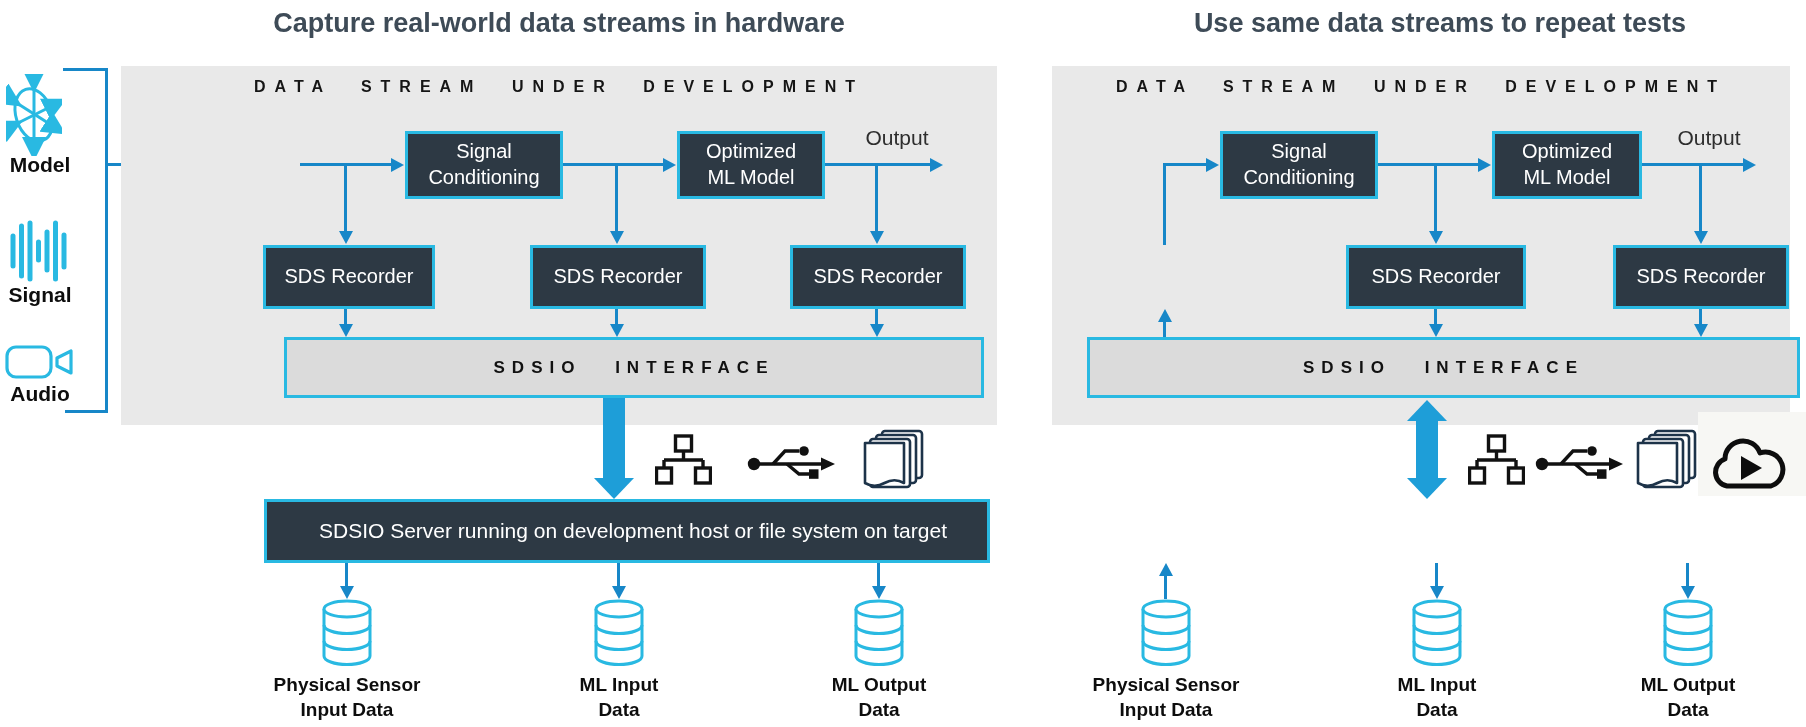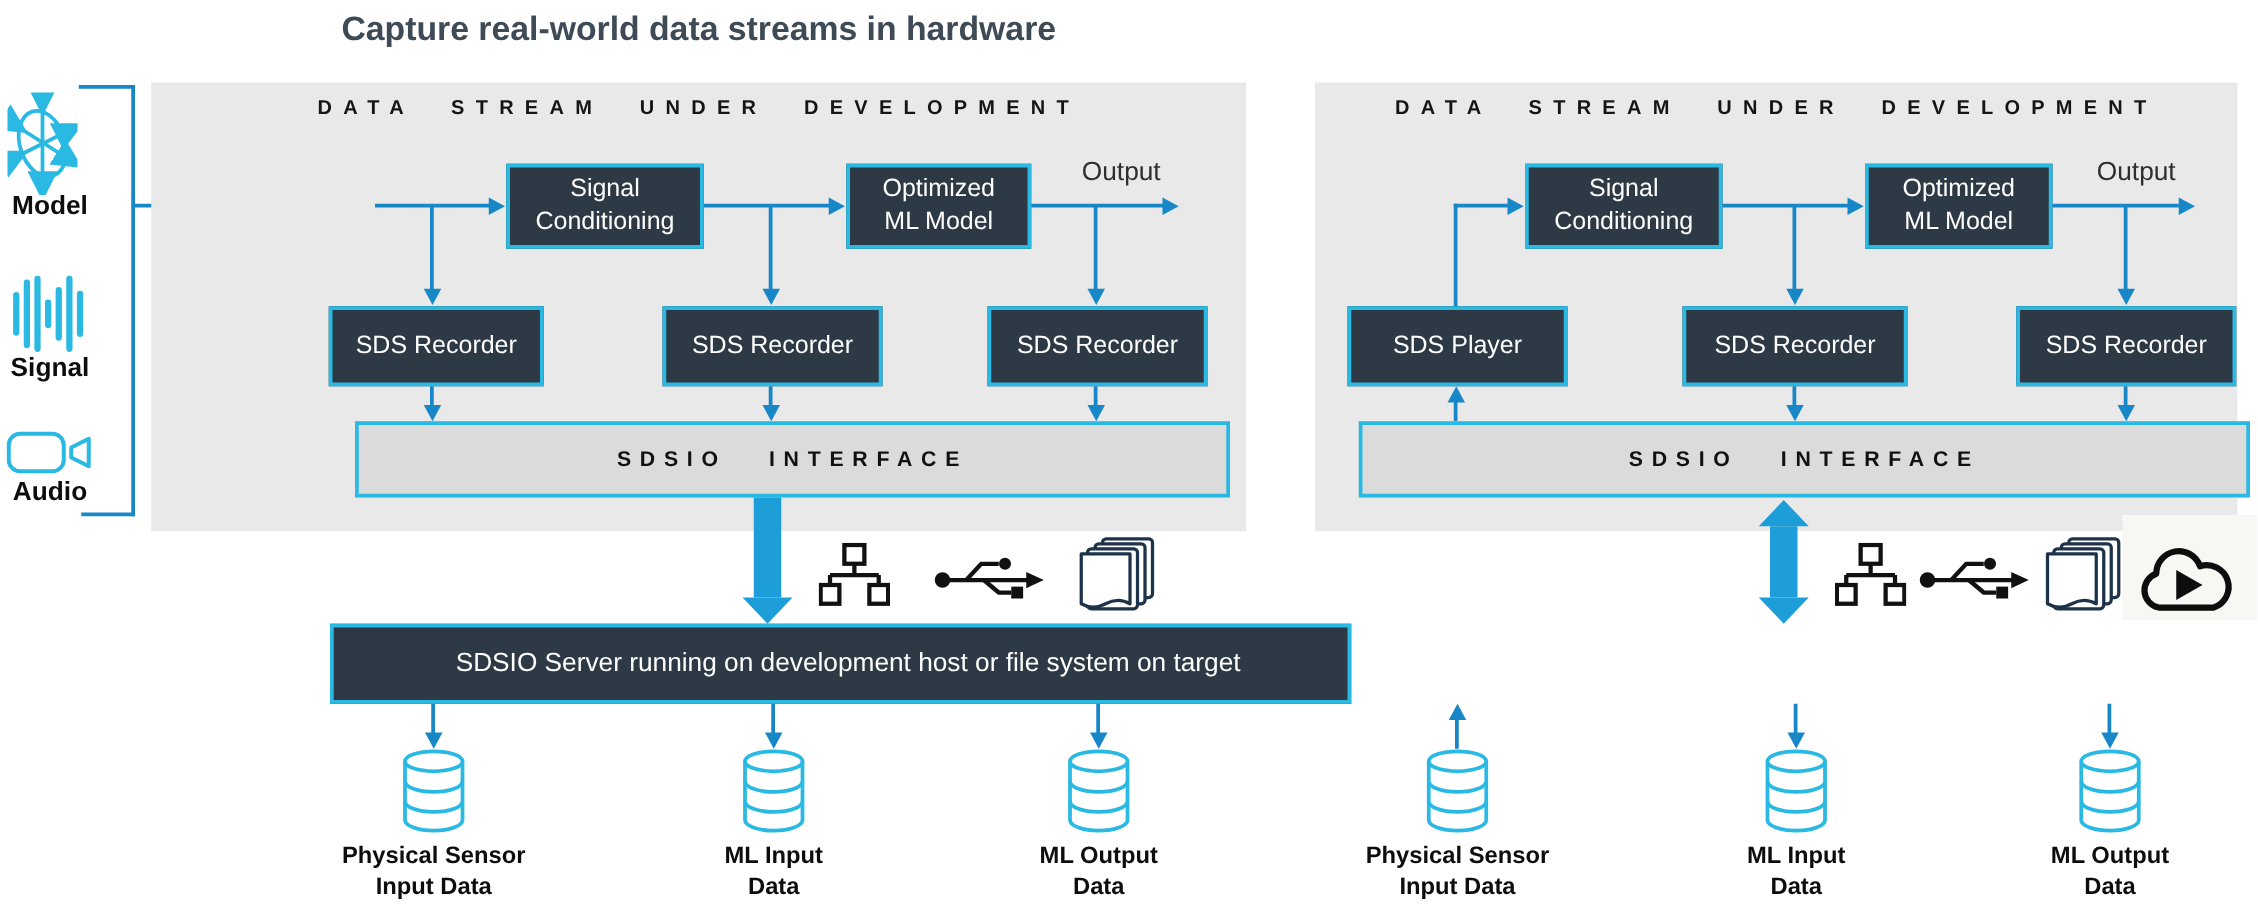--- a/index.html
+++ b/index.html
@@ -47,20 +47,21 @@
   .out-label{position:absolute;transform:translateX(-50%);font-size:21px;color:#2e2e2e;white-space:nowrap;}
   .db-label{position:absolute;transform:translateX(-50%);text-align:center;font-size:19px;font-weight:700;color:var(--ink);line-height:1.3;white-space:nowrap;}
   .patch{position:absolute;background:#f7f7f4;}
 </style>
 </head>
 <body>
 
 <div id="canvas">
 
   <div class="title" style="left:559px;top:8px;">Capture real-world data streams in hardware</div>
+  <div class="title" style="left:1440px;top:8px;">Use same data streams to repeat tests</div>
 
   <div class="icon" style="left:6px;top:74px;">
     <svg width="56" height="82" viewBox="0 0 56 82">
       <defs>
         <marker id="mA" markerWidth="8" markerHeight="8" refX="4" refY="4" orient="auto">
           <path d="M0 0 L8 4 L0 8 z" fill="#29b9e2"></path>
         </marker>
       </defs>
       <g stroke="#29b9e2" stroke-width="3" fill="none">
         <ellipse cx="28" cy="41" rx="18" ry="27" transform="rotate(-18 28 41)"></ellipse>
@@ -182,21 +183,21 @@
     <svg width="62" height="62" viewBox="0 0 62 62">
       <g stroke="#1d3349" stroke-width="2.6" fill="#fff" stroke-linejoin="round">
         <rect x="19" y="2" width="40" height="47" rx="3"></rect>
         <rect x="13" y="6" width="40" height="48" rx="3"></rect>
         <rect x="7" y="10" width="40" height="48" rx="3"></rect>
         <path d="M2 14 H41 V54 Q31.5 48.5 21.5 54 Q11.5 59.5 2 54 Z"></path>
       </g>
     </svg>
   </div>
 
-  <div class="server" style="left:264px;top:499px;width:817px;height:64px;padding-left:12px;">
+  <div class="server" style="left:264px;top:499px;width:726px;height:64px;padding-left:12px;">
     <span>SDSIO Server running on development host or file system on target</span>
   </div>
 
   <div class="vline" style="left:345px;top:563px;height:24px;"></div>
   <div class="ah d" style="left:340px;top:586px;"></div>
   <div class="vline" style="left:617px;top:563px;height:24px;"></div>
   <div class="ah d" style="left:612px;top:586px;"></div>
   <div class="vline" style="left:877px;top:563px;height:24px;"></div>
   <div class="ah d" style="left:872px;top:586px;"></div>
 
@@ -257,23 +258,20 @@
   <div class="hline" style="left:1378px;top:163px;width:101px;"></div>
   <div class="ah r" style="left:1478px;top:158px;"></div>
   <div class="hline" style="left:1642px;top:163px;width:102px;"></div>
   <div class="ah r" style="left:1743px;top:158px;"></div>
 
   <div class="vline" style="left:1434px;top:165px;height:67px;"></div>
   <div class="ah d" style="left:1429px;top:231px;"></div>
   <div class="vline" style="left:1699px;top:165px;height:67px;"></div>
   <div class="ah d" style="left:1694px;top:231px;"></div>
 
-  <div class="box" style="left:1078px;top:245px;width:176px;height:64px;">
-    <span>SDS Player</span>
-  </div>
   <div class="box" style="left:1346px;top:245px;width:180px;height:64px;">
     <span>SDS Recorder</span>
   </div>
   <div class="box" style="left:1613px;top:245px;width:176px;height:64px;">
     <span>SDS Recorder</span>
   </div>
 
   <div class="ah u" style="left:1158px;top:309px;"></div>
   <div class="vline" style="left:1163px;top:321px;height:16px;"></div>
 

